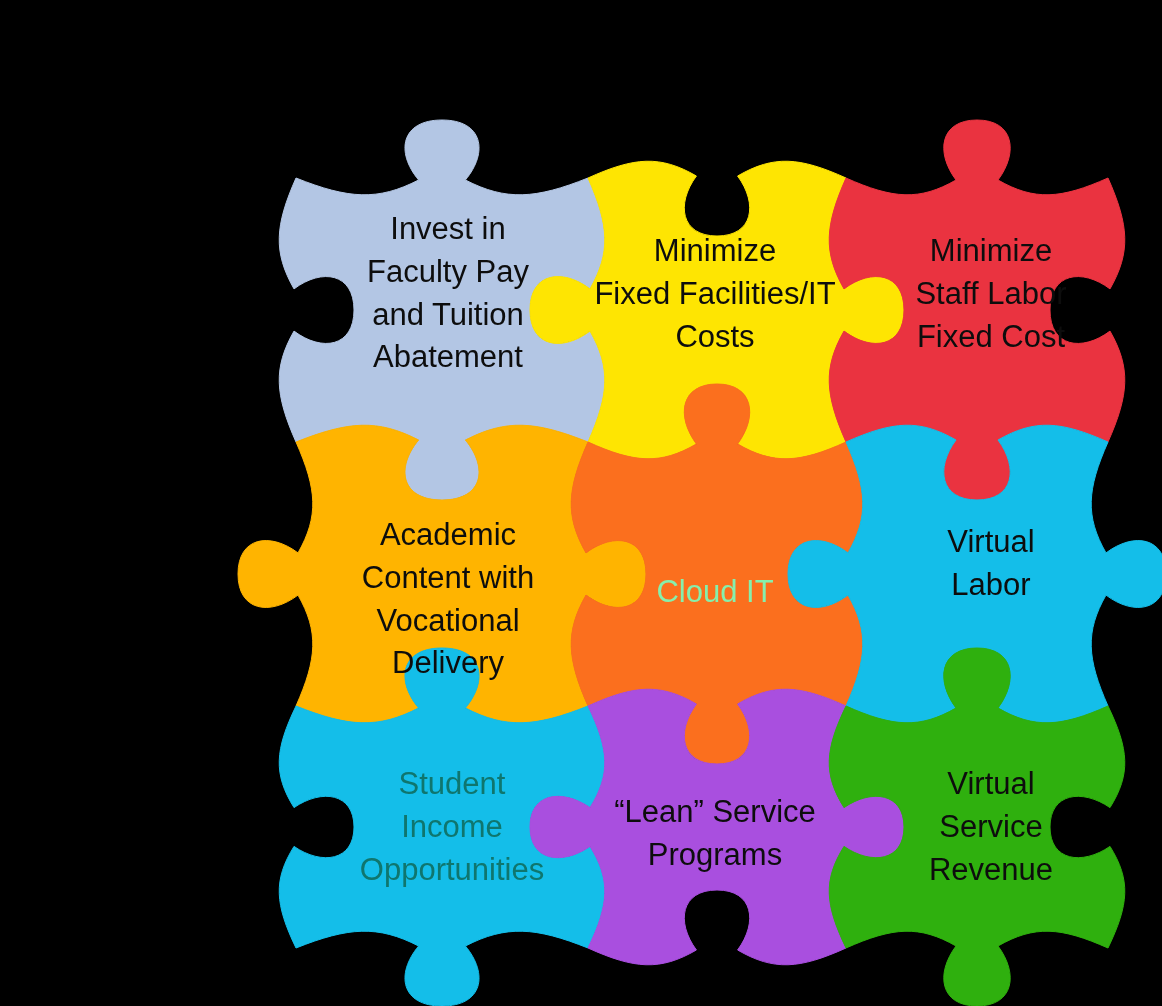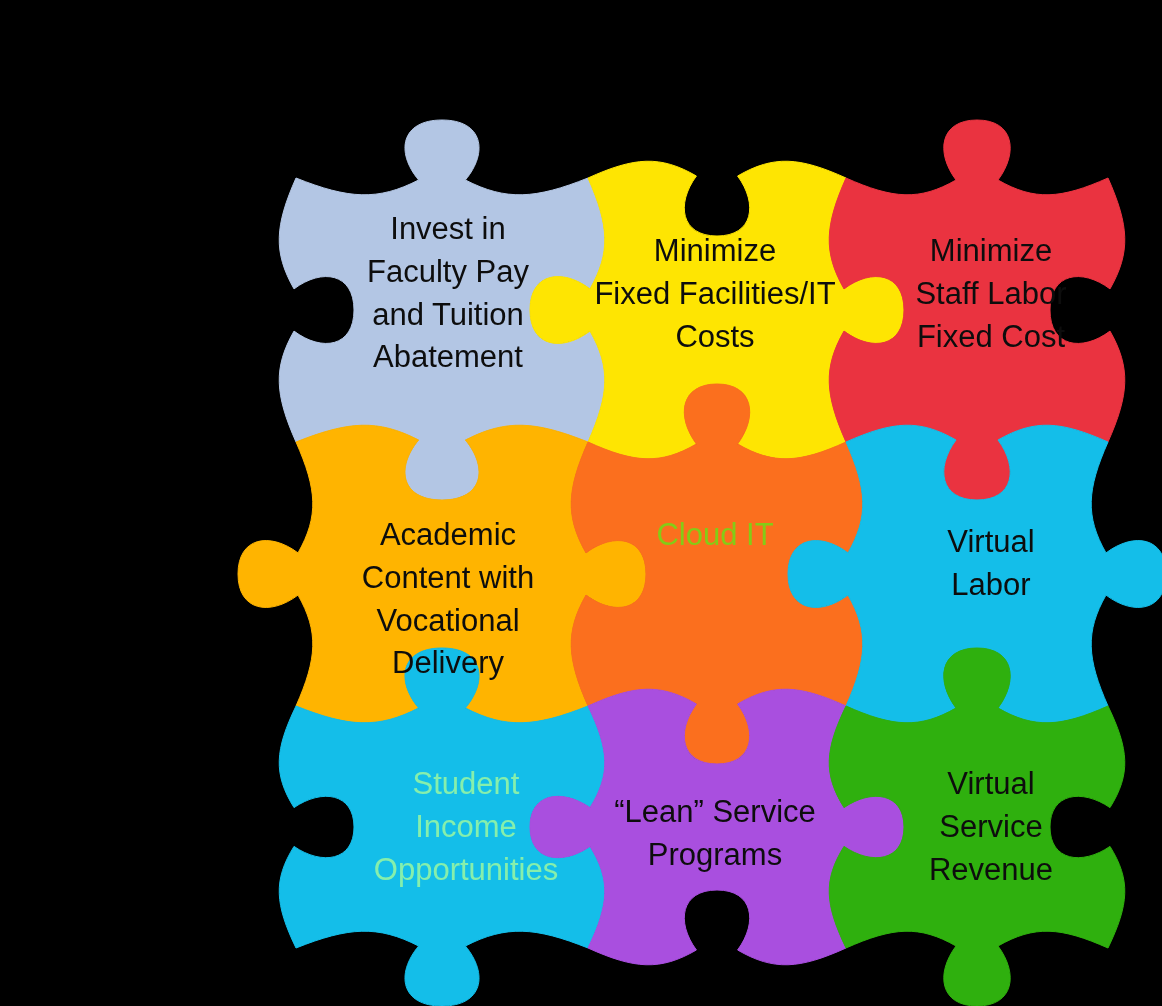--- a/index.html
+++ b/index.html
@@ -57,24 +57,24 @@
   <div class="piece-label" style="left: 715px; top: 294px; color: rgb(13, 13, 13);">Minimize
 Fixed Facilities/IT
 Costs</div>
   <div class="piece-label" style="left: 991px; top: 294px; color: rgb(13, 13, 13);">Minimize
 Staff Labor
 Fixed Cost</div>
   <div class="piece-label" style="left: 448px; top: 564px; color: rgb(13, 13, 13); margin-top: 36px;">Academic
 Content with
 Vocational
 Delivery</div>
-  <div class="piece-label" style="left: 715px; top: 535px; color: #84cc16;">Cloud IT</div>
+  <div class="piece-label" style="left: 715px; top: 592px; color: #86efac;">Cloud IT</div>
   <div class="piece-label" style="left: 991px; top: 564px; color: rgb(13, 13, 13);">Virtual
 Labor</div>
-  <div class="piece-label" style="left: 466px; top: 827px; color: #86efac;">Student
+  <div class="piece-label" style="left: 452px; top: 827px; color: #0f766e;">Student
 Income
 Opportunities</div>
   <div class="piece-label" style="left: 715px; top: 834px; color: rgb(13, 13, 13);">“Lean” Service
 Programs</div>
   <div class="piece-label" style="left: 991px; top: 827px; color: rgb(13, 13, 13);">Virtual
 Service
 Revenue</div>
 </div>
 
 </body></html>

